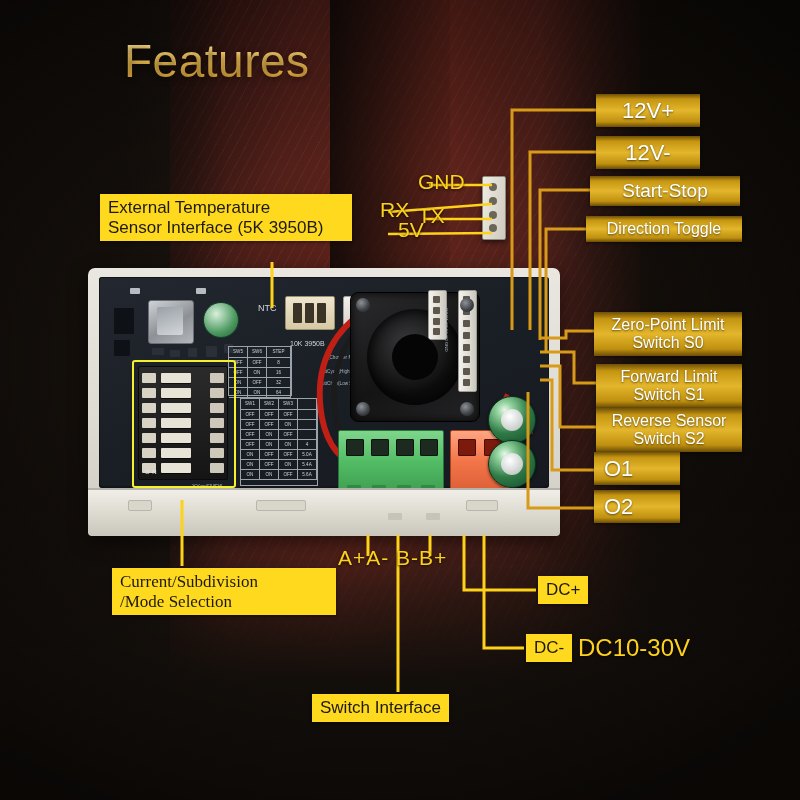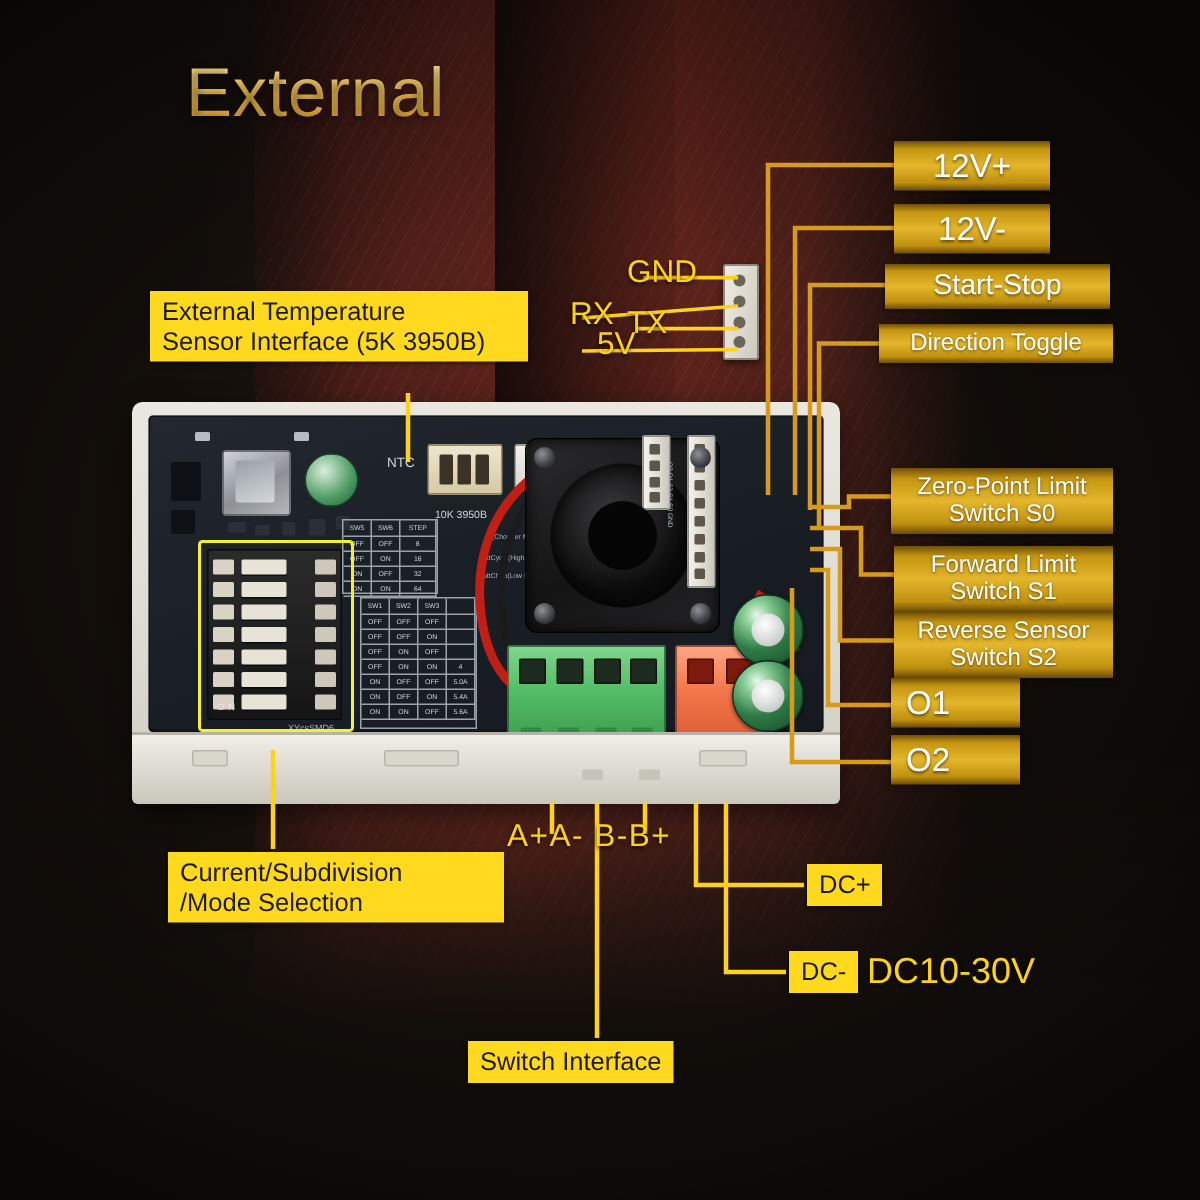--- a/index.html
+++ b/index.html
@@ -195,21 +195,21 @@
 <div id="scene">
   <div class="bg-base"></div>
   <div class="bg-wood"></div>
   <div class="bg-wood2"></div>
   <div class="bg-darkleft"></div>
   <div class="bg-darkright"></div>
   <div class="bg-darkbottom"></div>
   <div class="bg-vig"></div>
 </div>
 
-<div id="title">External</div>
+<div id="title">Features</div>
 
 <div id="device">
   <div class="case"></div>
   <div class="case-inner"></div>
 
   <div class="pcb">
 
     <div class="ind"></div>
     <div class="cap-green"></div>
     <div class="blk" style="left:14px;top:30px;width:20px;height:26px;"></div>
@@ -433,21 +433,21 @@
 
     <path d="M540,380 L552,380 L552,470 L594,470"></path>
 
     <path d="M528,392 L528,508 L594,508"></path>
   </g>
 </svg>
 
 <div class="lab lab-yellow" style="left:100px;top:194px;width:236px;">External Temperature
 Sensor Interface (5K 3950B)</div>
 
-<div class="lab lab-yellow" style="left:112px;top:568px;width:208px;">Current/Subdivision
+<div class="lab lab-yellow" style="left:112px;top:568px;width:208px;font-family:Liberation Serif, serif;">Current/Subdivision
 /Mode Selection</div>
 
 <div class="lab lab-yellow" style="left:312px;top:694px;">Switch Interface</div>
 
 <div class="lab lab-yellow" style="left:538px;top:576px;">DC+</div>
 
 <div class="lab lab-yellow" style="left:526px;top:634px;">DC-</div>
 
 <div class="lab lab-gold" style="left:596px;top:94px;width:84px;font-size:22px;">12V+</div>
 

